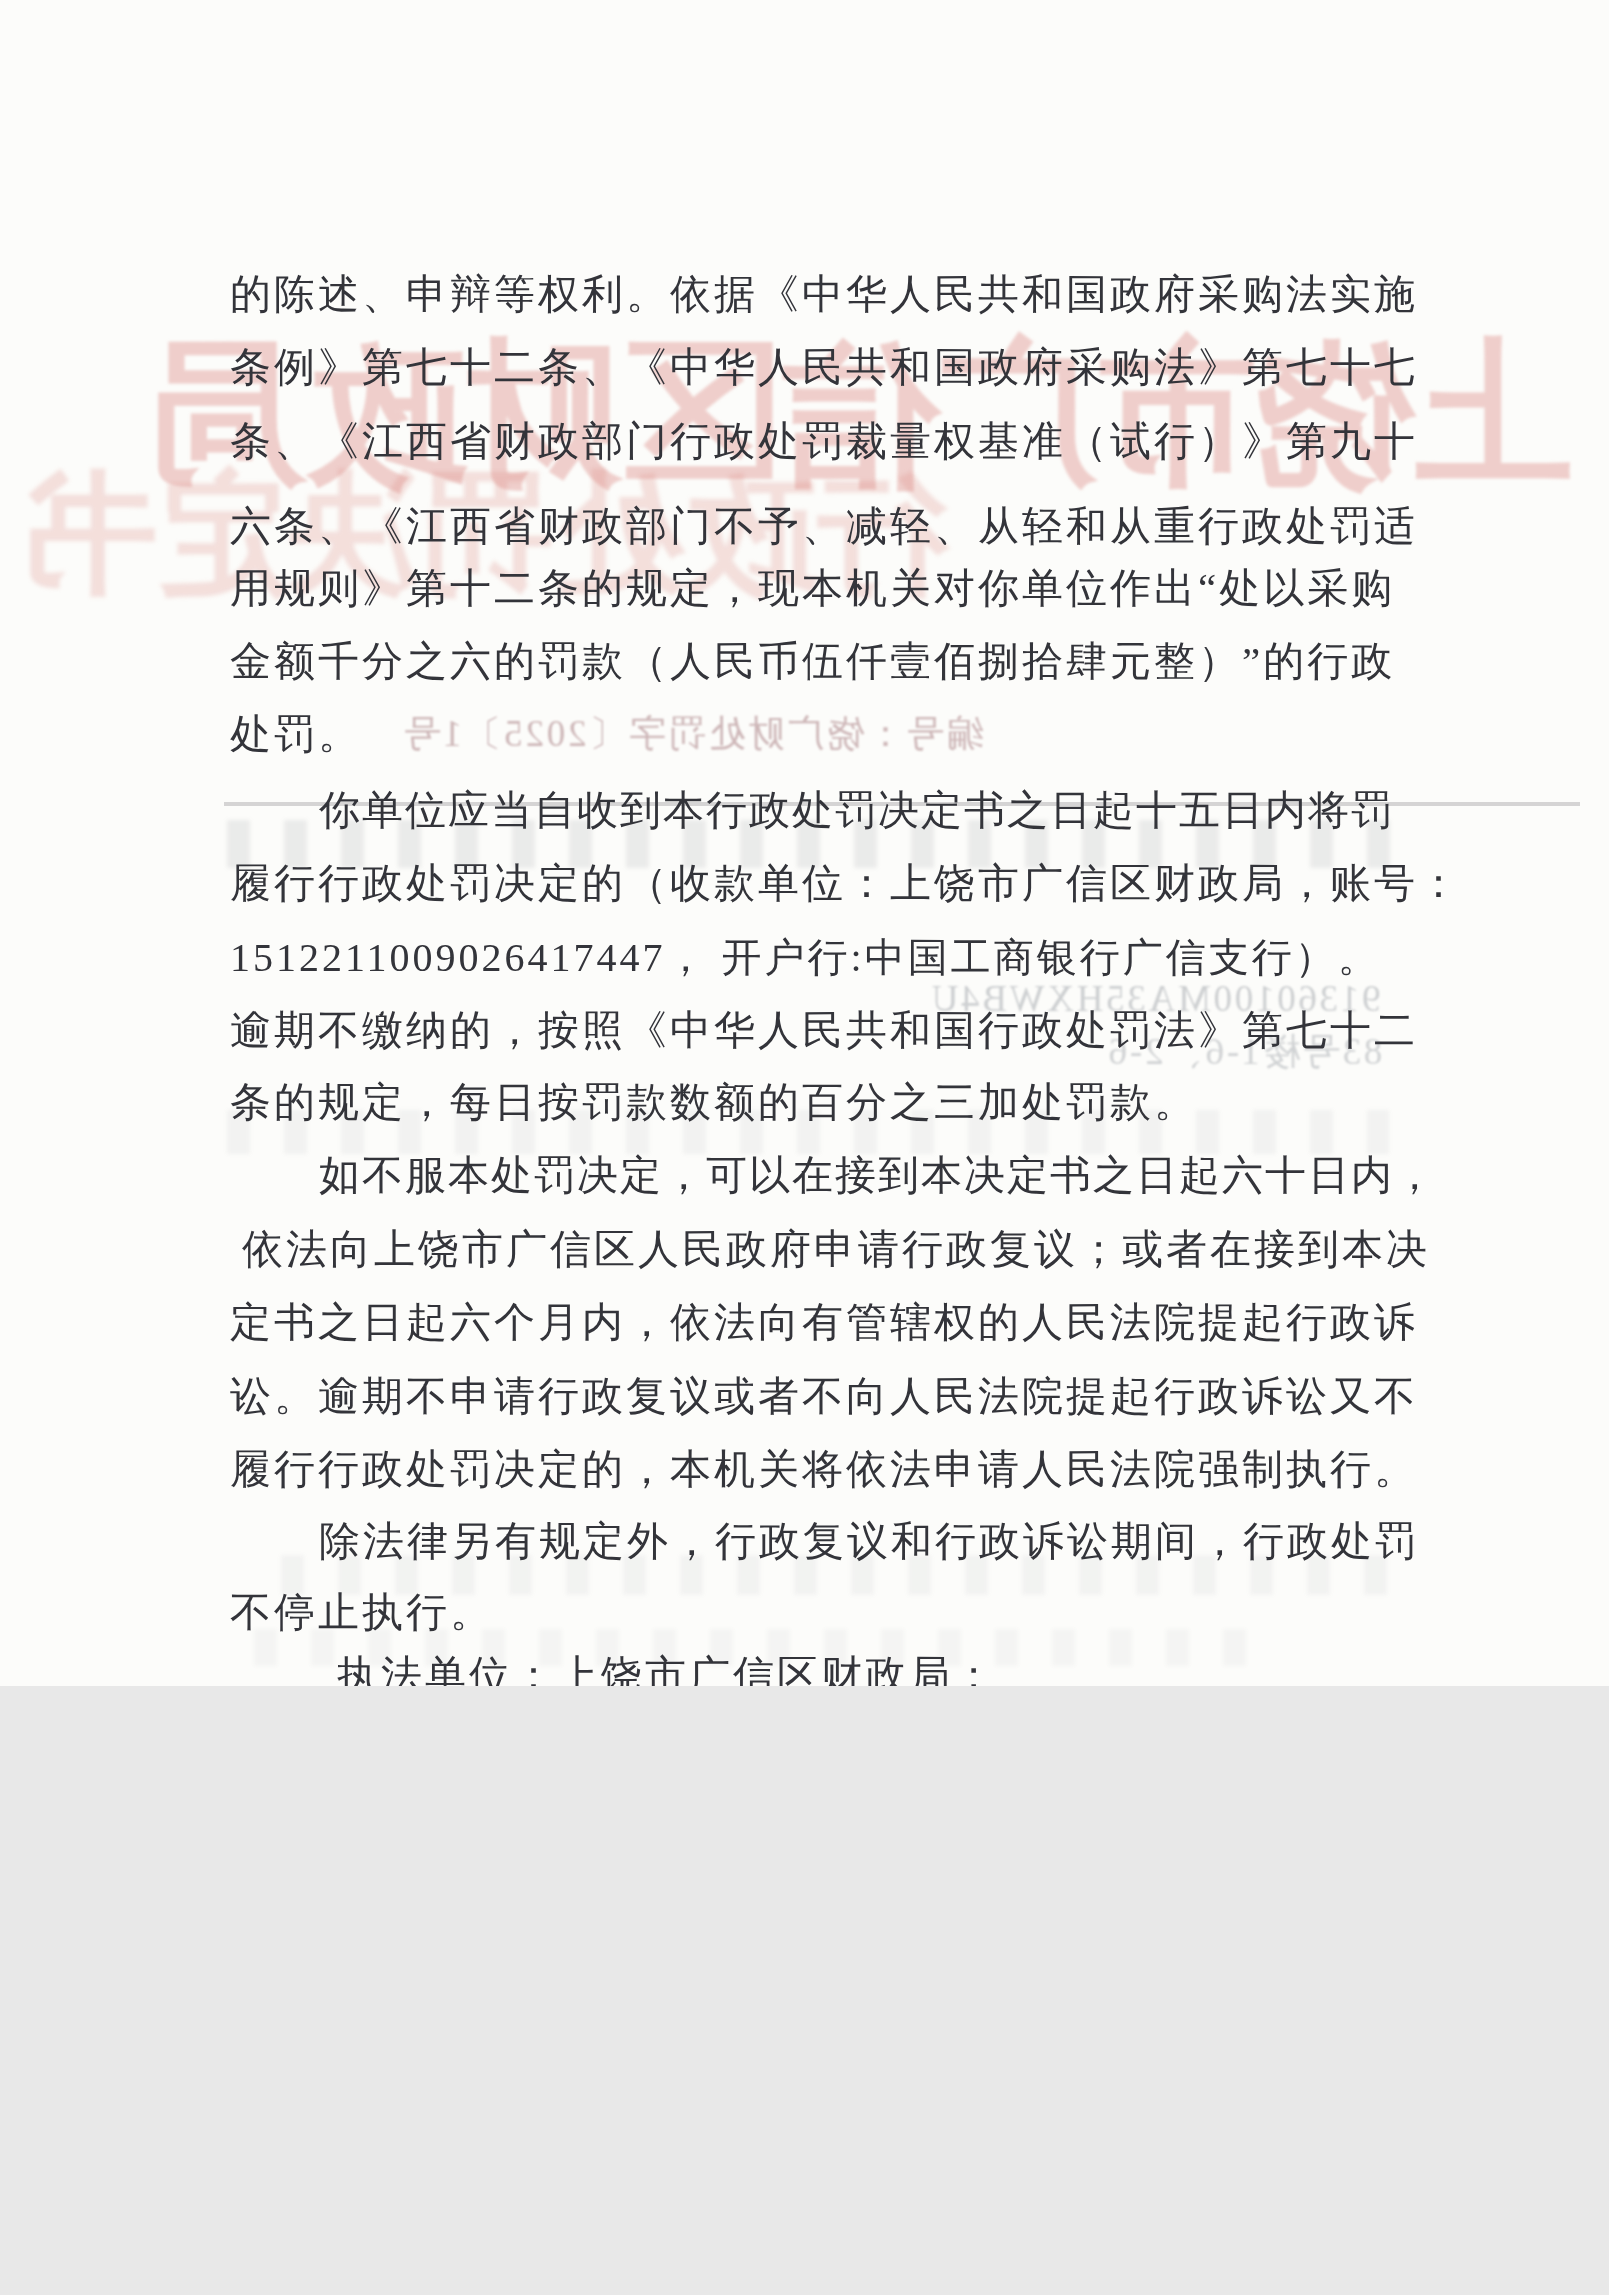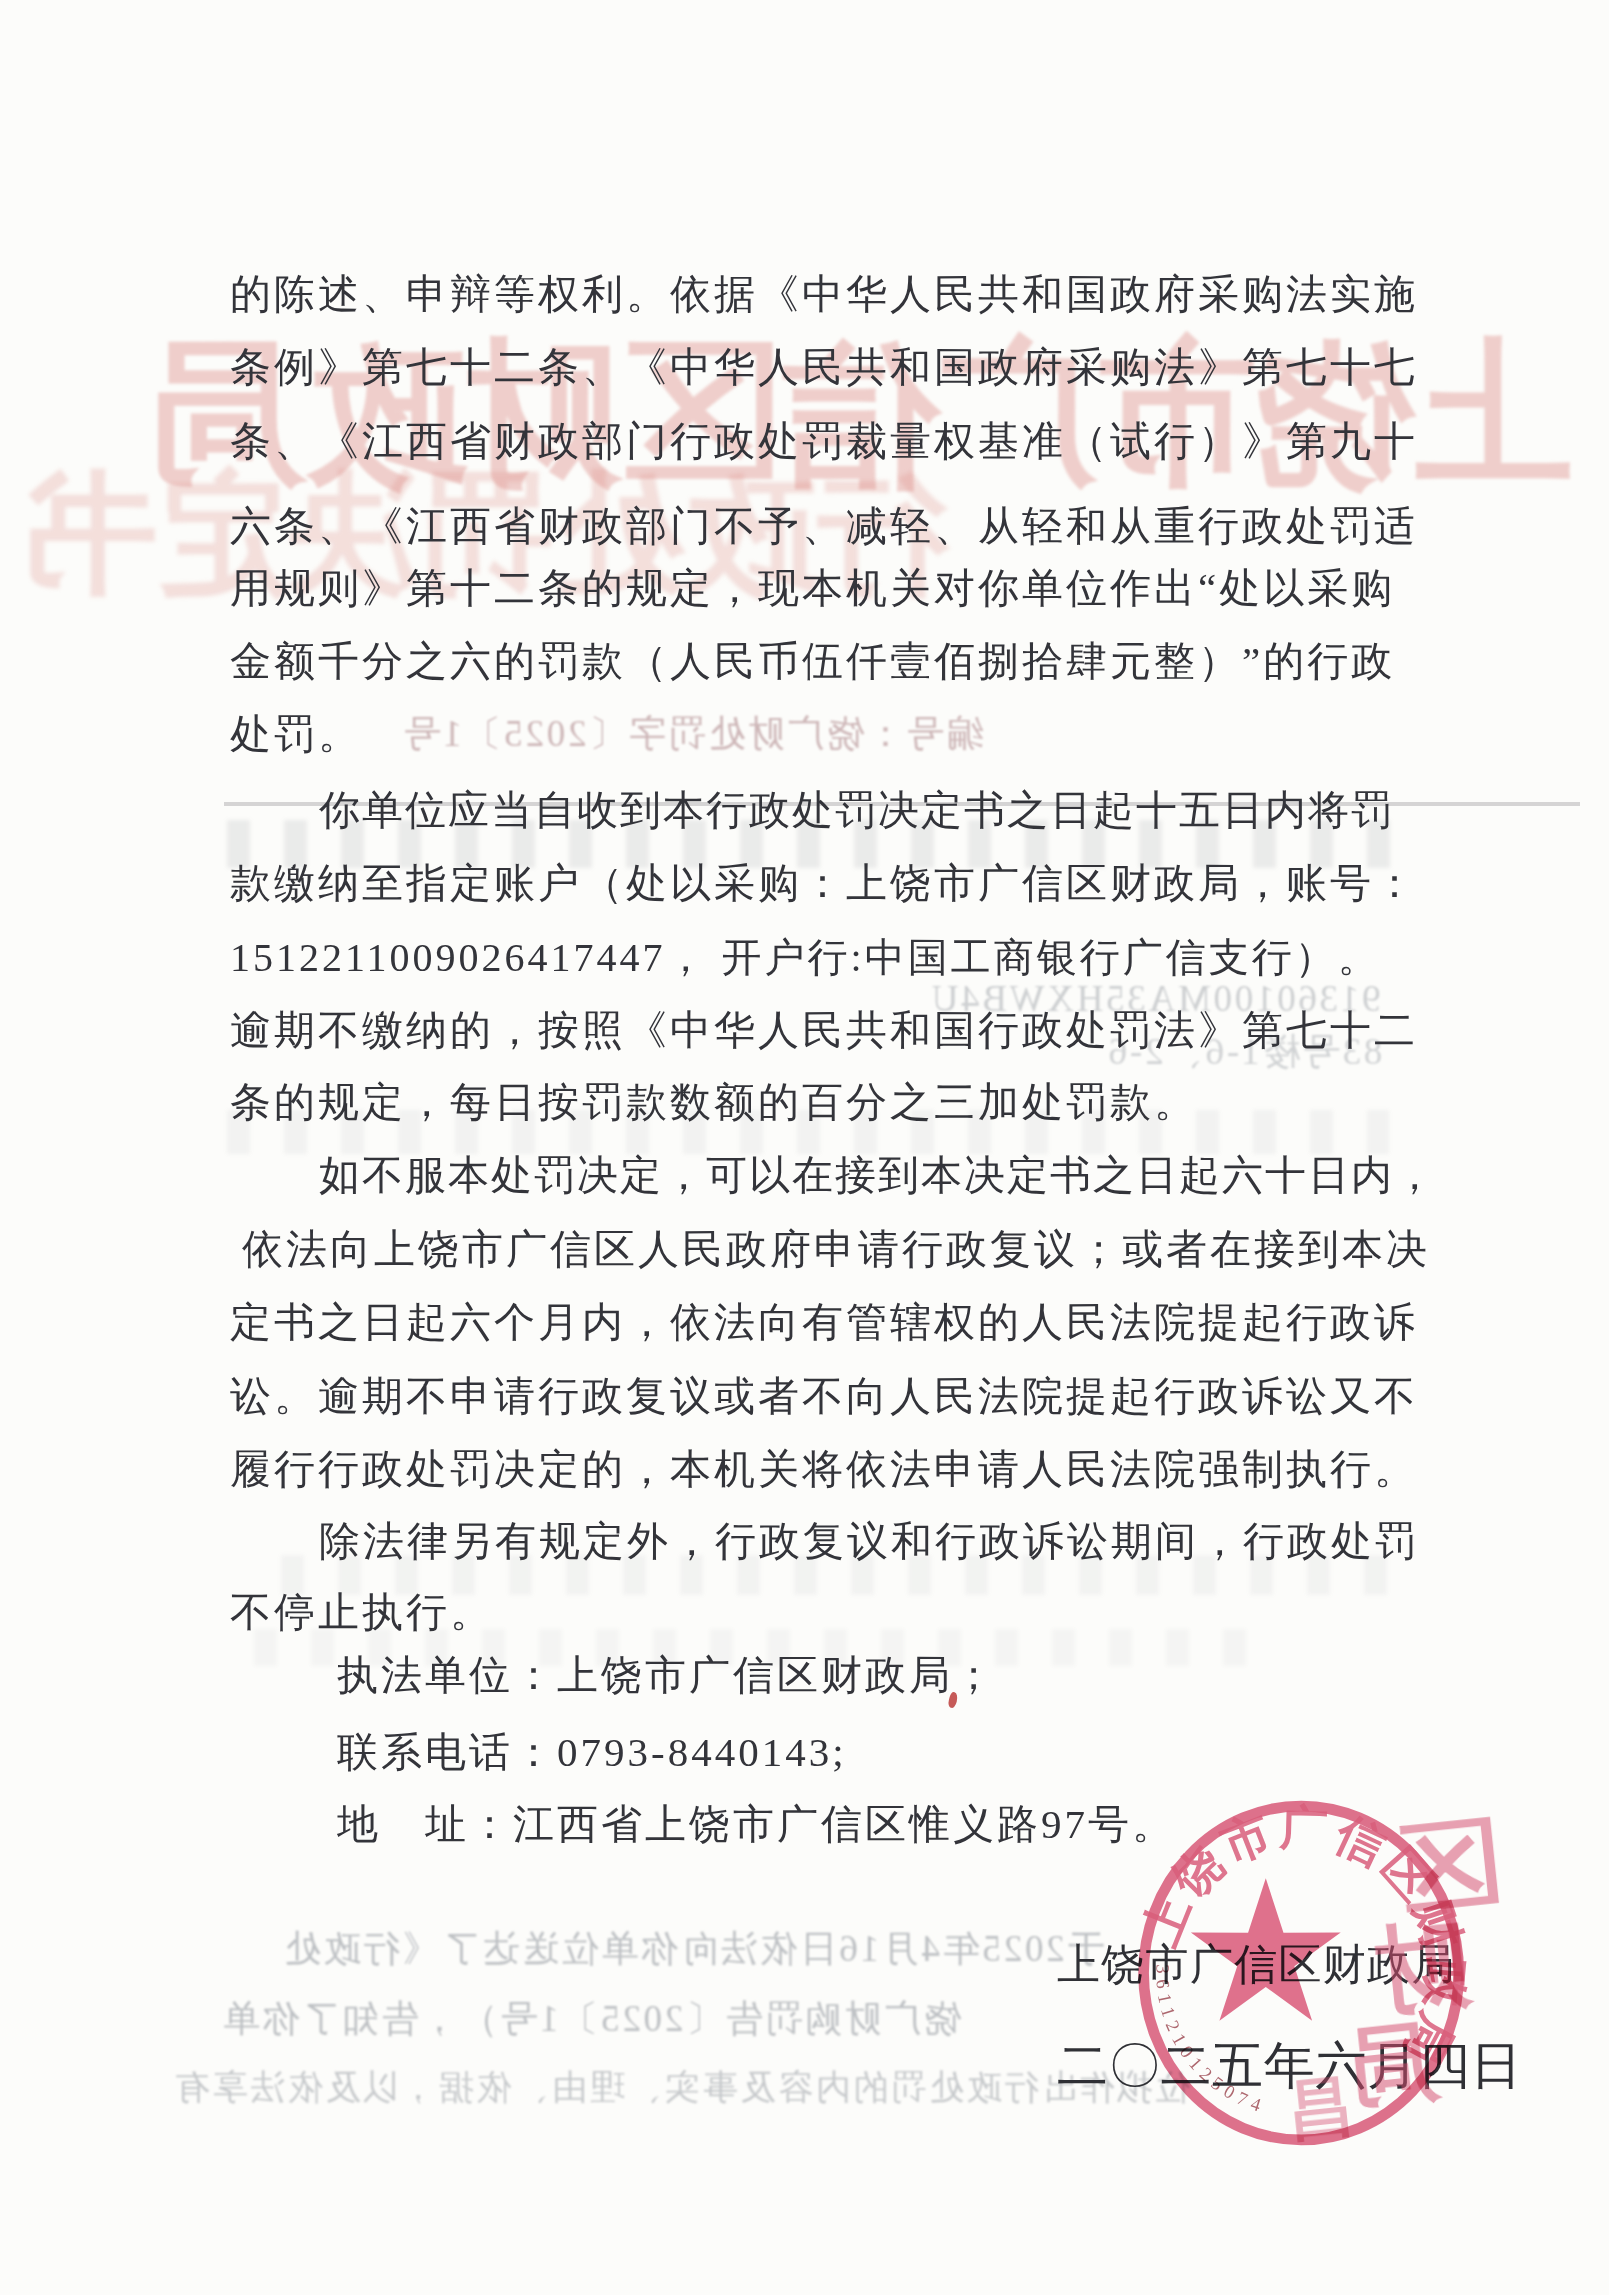--- a/index.html
+++ b/index.html
@@ -1,18 +1,18 @@
 <!DOCTYPE html>
 <html style="font-size:10.7px"><head>
 <meta charset="utf-8">
 <style>
   html,body{margin:0;padding:0;background:#e8e8e8;}
   .page{
     position:relative;
-    width:1609px;height:2295px;
+    width:1609px;height:1686px;
     background:#fcfcfa;
     overflow:hidden;
     font-family:"Liberation Serif","DejaVu Serif",serif;
   }
   
   .tline{
     position:absolute;
     white-space:nowrap;
     font-size:41px;
     letter-spacing:3px;
@@ -112,21 +112,21 @@
   <div class="speck"></div>
 
   <div class="tline" style="left:230px;top:271px;">的陈述、申辩等权利。依据《中华人民共和国政府采购法实施</div>
   <div class="tline" style="left:230px;top:344px;">条例》第七十二条、《中华人民共和国政府采购法》第七十七</div>
   <div class="tline" style="left:230px;top:418px;">条、《江西省财政部门行政处罚裁量权基准（试行）》第九十</div>
   <div class="tline" style="left:230px;top:491px;margin-top:12px;">六条、《江西省财政部门不予、减轻、从轻和从重行政处罚适</div>
   <div class="tline" style="left:230px;top:565px;">用规则》第十二条的规定，现本机关对你单位作出“处以采购</div>
   <div class="tline" style="left:230px;top:638px;">金额千分之六的罚款（人民币伍仟壹佰捌拾肆元整）”的行政</div>
   <div class="tline" style="left:230px;top:711px;">处罚。</div>
   <div class="tline tight" style="left:319px;top:787px;">你单位应当自收到本行政处罚决定书之日起十五日内将罚</div>
-  <div class="tline" style="left:230px;top:860px;">款缴纳至指定账户（处以采购：上饶市广信区财政局，账号：</div>
+  <div class="tline" style="left:230px;top:860px;">履行行政处罚决定的（收款单位：上饶市广信区财政局，账号：</div>
   <div class="tline num" style="left:230px;top:934px;">1512211009026417447，  开户行:中国工商银行广信支行）。</div>
   <div class="tline" style="left:230px;top:1007px;">逾期不缴纳的，按照《中华人民共和国行政处罚法》第七十二</div>
   <div class="tline" style="left:230px;top:1079px;">条的规定，每日按罚款数额的百分之三加处罚款。</div>
   <div class="tline tight" style="left:319px;top:1152px;">如不服本处罚决定，可以在接到本决定书之日起六十日内，</div>
   <div class="tline" style="left:230px;top:1226px;margin-left:12px;">依法向上饶市广信区人民政府申请行政复议；或者在接到本决</div>
   <div class="tline" style="left:230px;top:1299px;">定书之日起六个月内，依法向有管辖权的人民法院提起行政诉</div>
   <div class="tline" style="left:230px;top:1373px;">讼。逾期不申请行政复议或者不向人民法院提起行政诉讼又不</div>
   <div class="tline" style="left:230px;top:1446px;">履行行政处罚决定的，本机关将依法申请人民法院强制执行。</div>
   <div class="tline" style="left:319px;top:1518px;">除法律另有规定外，行政复议和行政诉讼期间，行政处罚</div>
   <div class="tline" style="left:230px;top:1589px;">不停止执行。</div>

